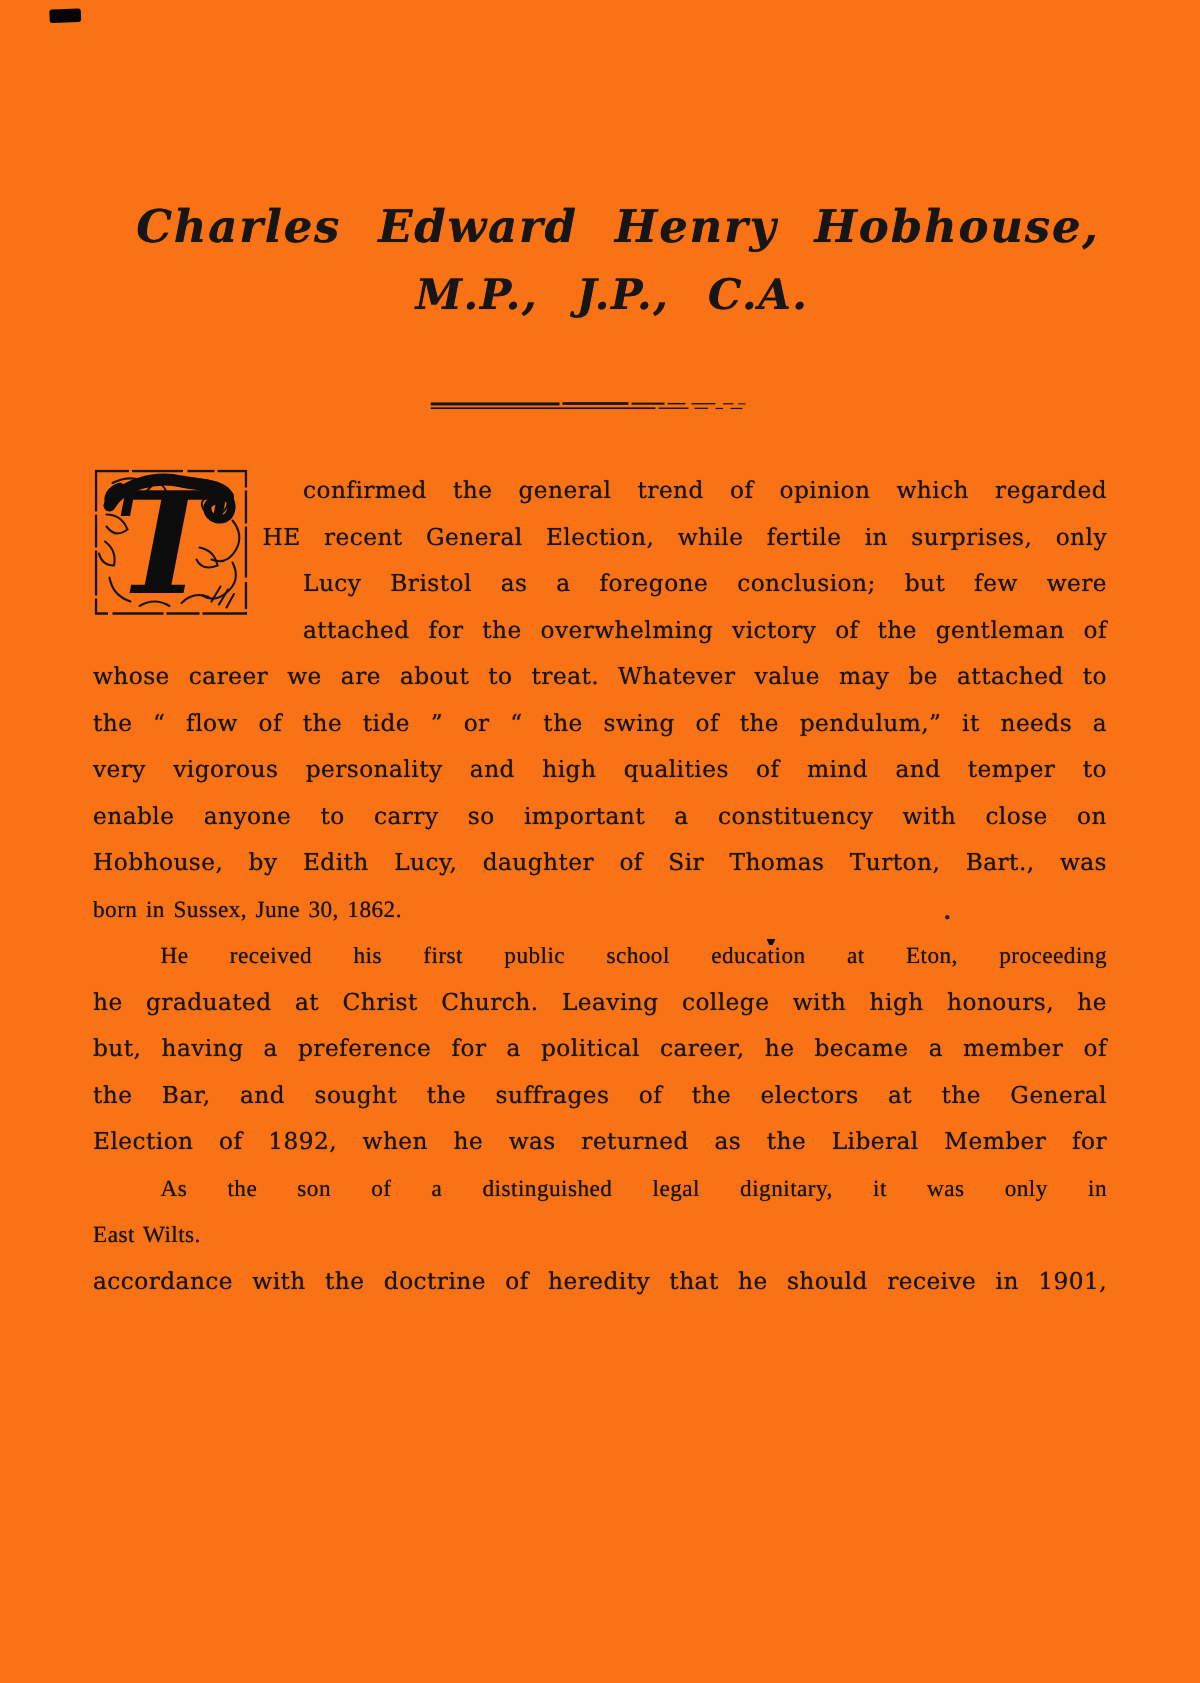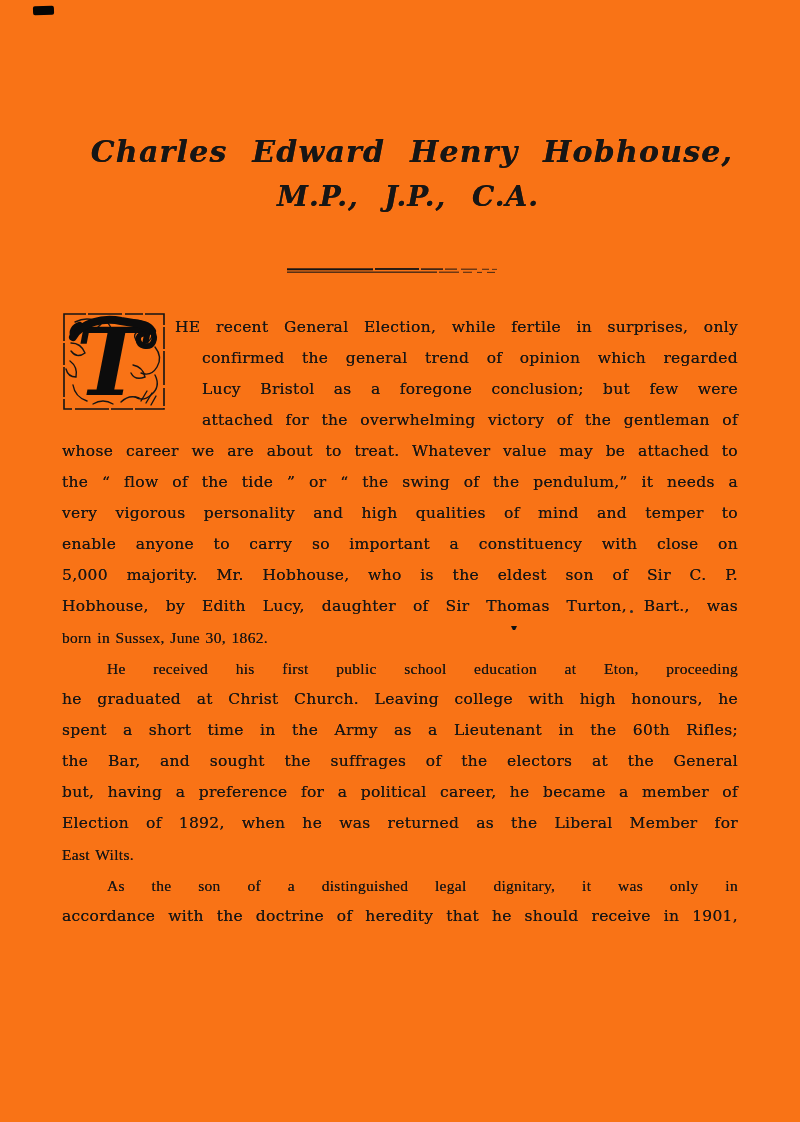--- a/index.html
+++ b/index.html
@@ -107,35 +107,33 @@
         </g>
         <text x="48" y="82" text-anchor="middle" font-family="DejaVu Serif, serif" font-size="94" font-style="italic" font-weight="700" fill="#0c0c0c">T</text>
         <g fill="none" stroke="#0c0c0c" stroke-linecap="round">
           <path d="M10,24 C18,10 40,4 58,8 C74,11 84,10 89,18" stroke-width="8"></path>
           <path d="M89,18 C94,26 90,35 81,33 C74,31 73,22 80,21" stroke-width="5.5"></path>
           <path d="M10,24 C7,19 10,13 17,11" stroke-width="4.5"></path>
         </g>
       </svg>
     </div>
 
-  <div class="line hang1">HE recent General Election, while fertile in surprises, only</div>
-      <div class="line hang">confirmed the general trend of opinion which regarded</div>
+  <div class="line hang">confirmed the general trend of opinion which regarded</div>
+      <div class="line hang1">HE recent General Election, while fertile in surprises, only</div>
       <div class="line hang">Lucy Bristol as a foregone conclusion; but few were</div>
       <div class="line hang">attached for the overwhelming victory of the gentleman of</div>
       <div class="line">whose career we are about to treat.  Whatever value may be attached to</div>
       <div class="line">the “ flow of the tide ” or “ the swing of the pendulum,” it needs a</div>
       <div class="line">very vigorous personality and high qualities of mind and temper to</div>
       <div class="line">enable anyone to carry so important a constituency with close on</div>
-      <div class="line">5,000 majority.  Mr. Hobhouse, who is the eldest son of Sir C. P.</div>
       <div class="line">Hobhouse, by Edith Lucy, daughter of Sir Thomas Turton, Bart., was</div>
       <div class="line endline">born in Sussex, June 30, 1862.</div>
       <div class="line indent">He received his first public school education at Eton, proceeding</div>
       <div class="line">he graduated at Christ Church.  Leaving college with high honours, he</div>
-      <div class="line">spent a short time in the Army as a Lieutenant in the 60th Rifles;</div>
+      <div class="line">but, having a preference for a political career, he became a member of</div>
       <div class="line">the Bar, and sought the suffrages of the electors at the General</div>
-      <div class="line">but, having a preference for a political career, he became a member of</div>
       <div class="line">Election of 1892, when he was returned as the Liberal Member for</div>
+      <div class="line indent">As the son of a distinguished legal dignitary, it was only in</div>
       <div class="line endline">East Wilts.</div>
-      <div class="line indent">As the son of a distinguished legal dignitary, it was only in</div>
       <div class="line">accordance with the doctrine of heredity that he should receive in 1901,</div>
     </div>
 
 </div>
 
 </body></html>

